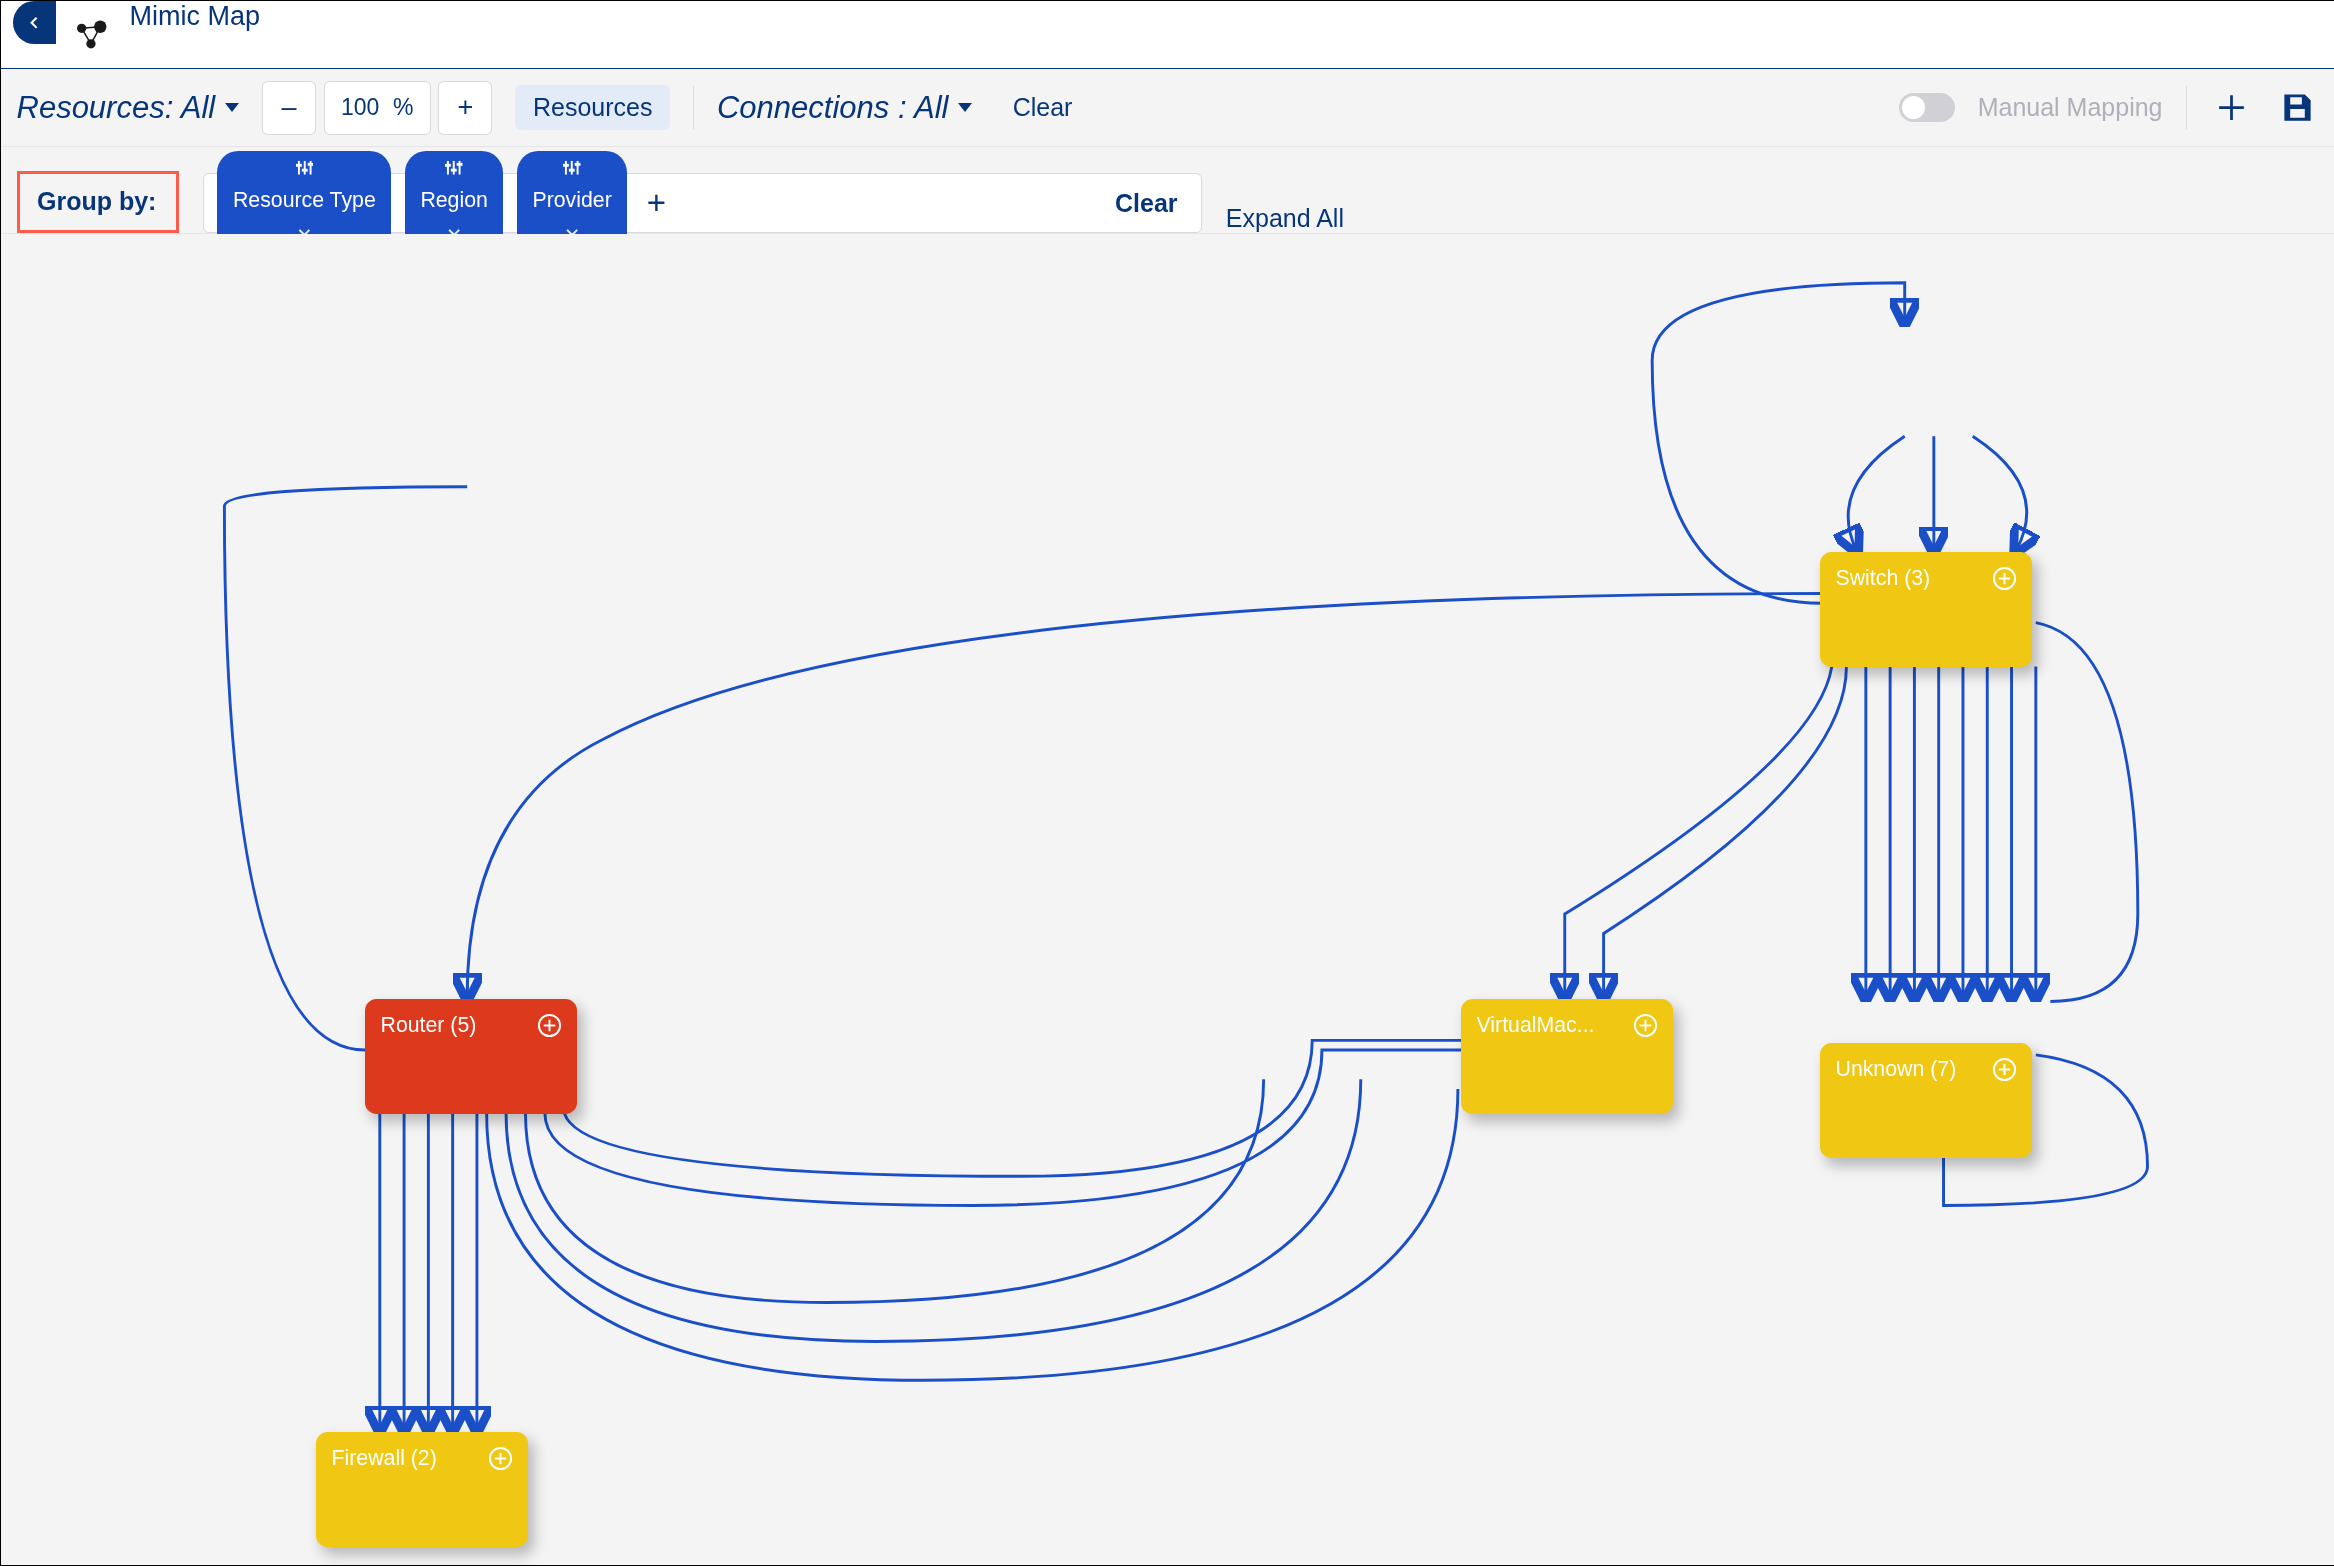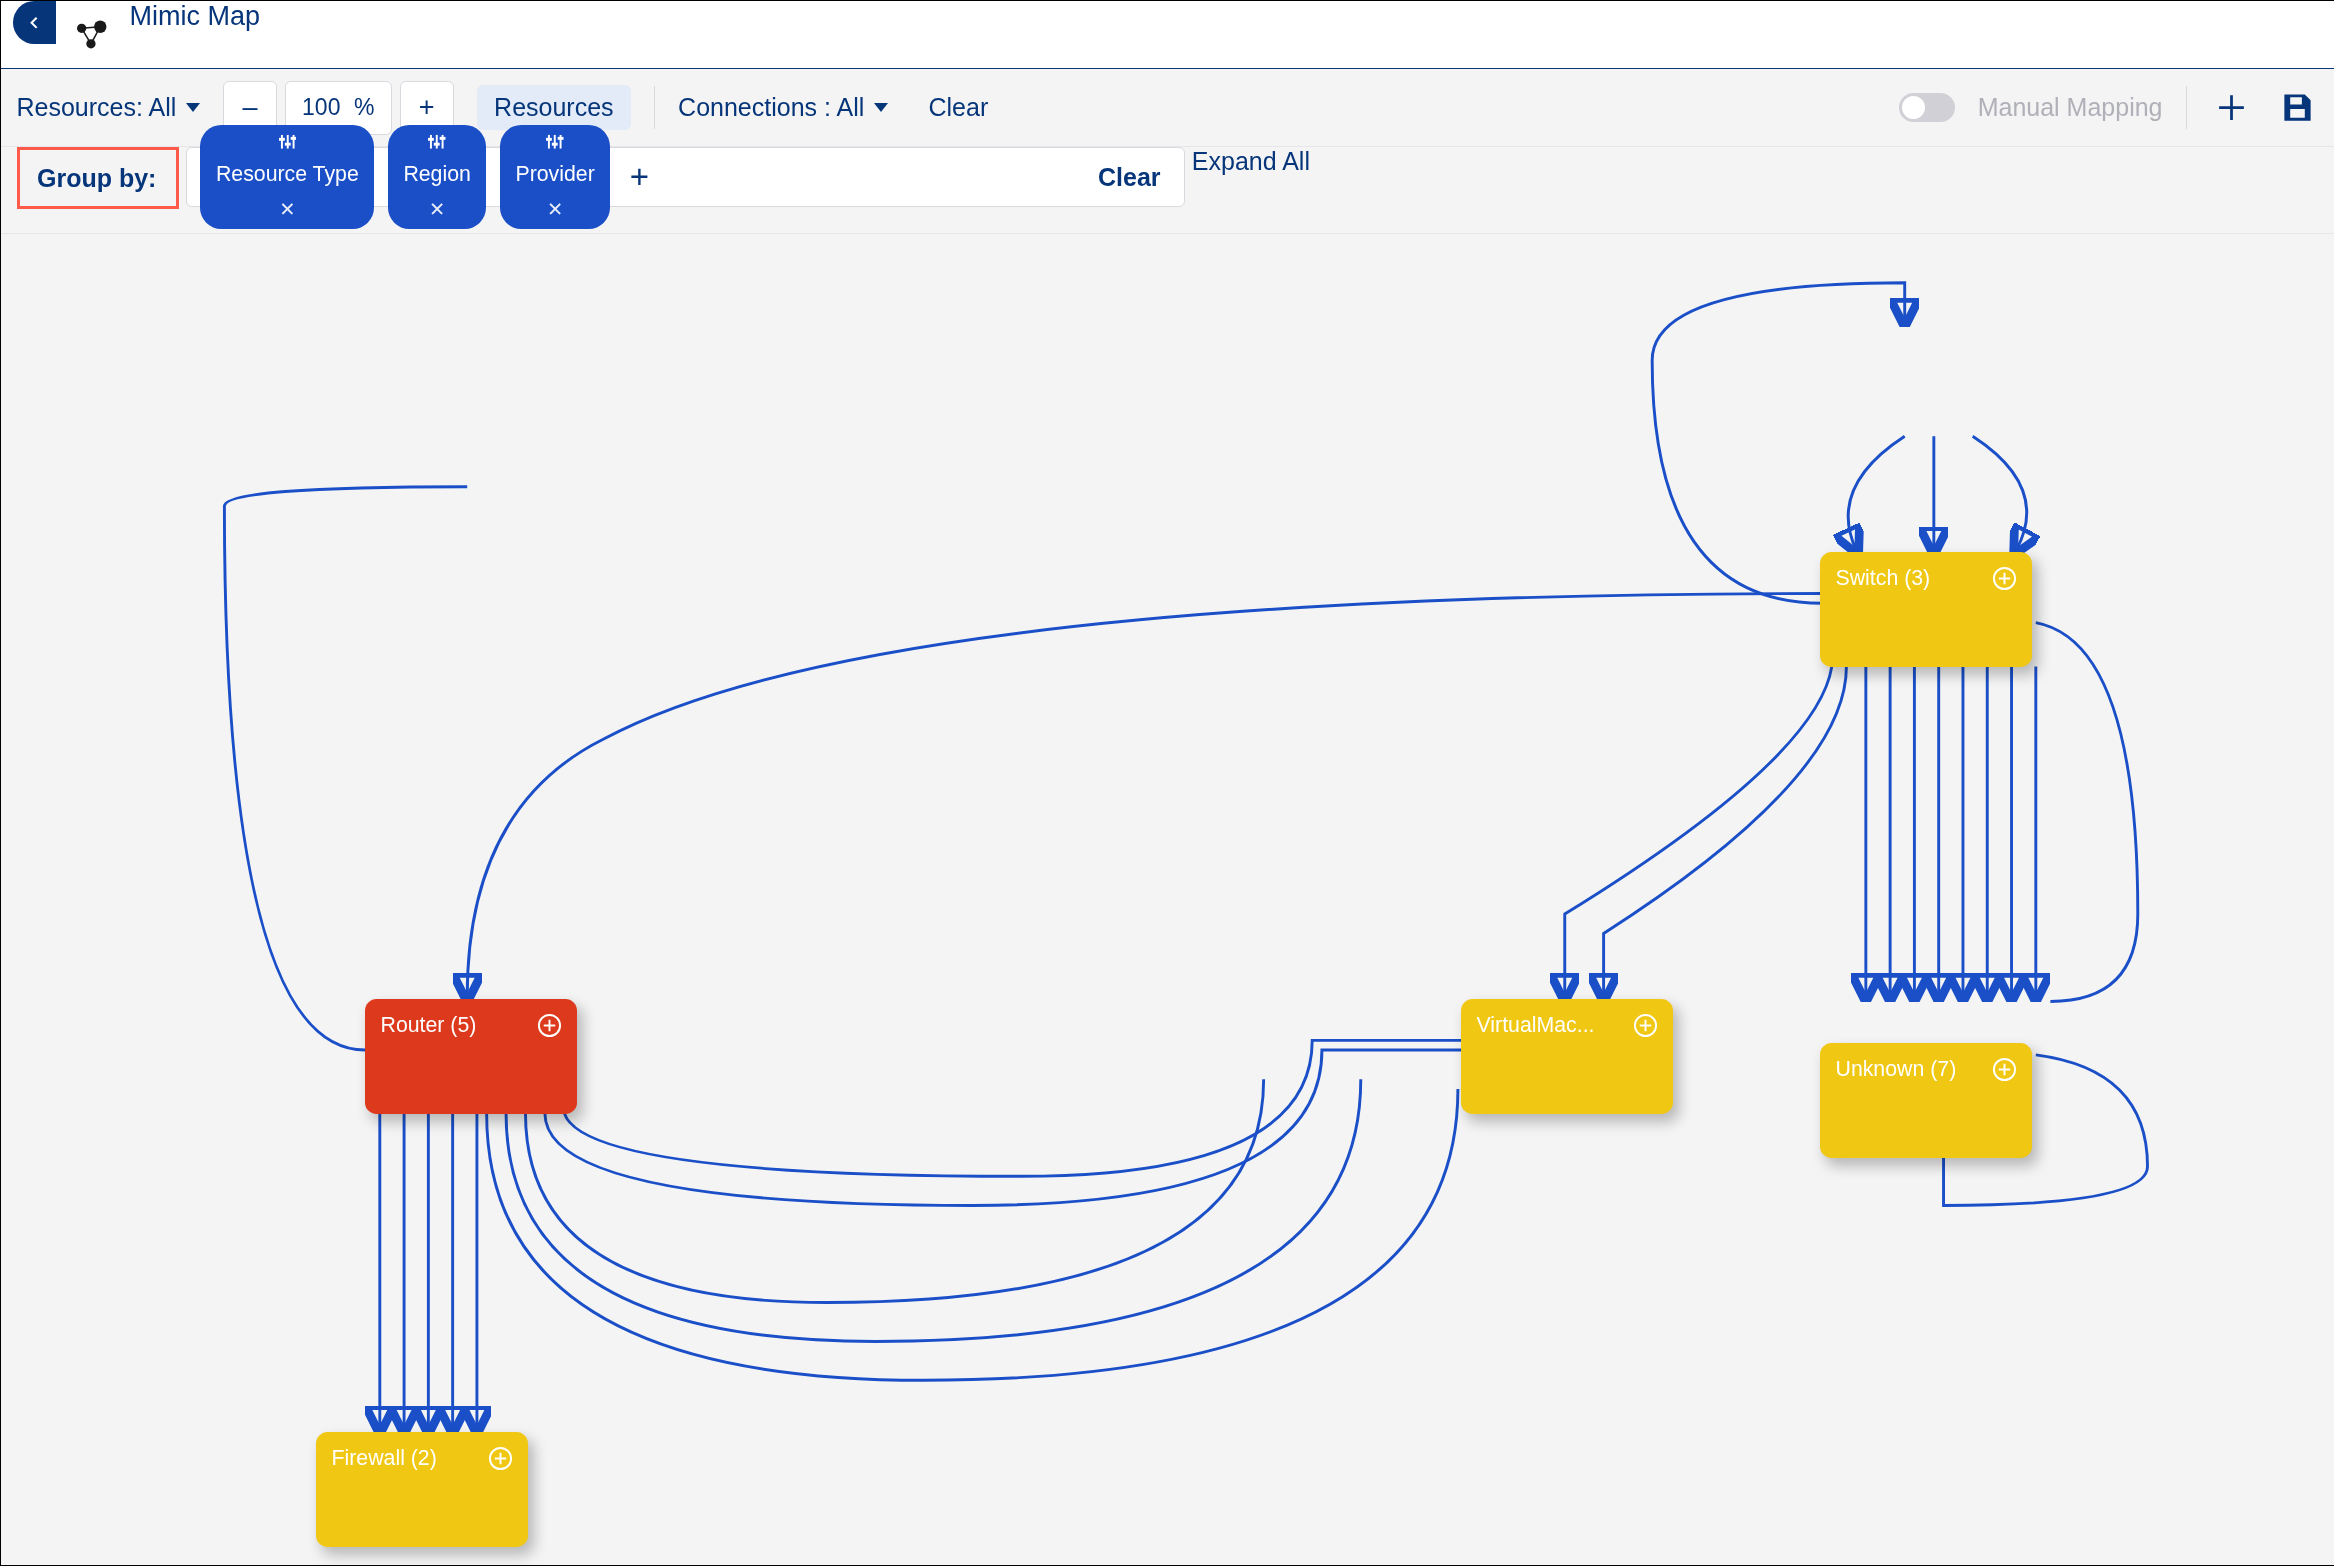--- a/index.html
+++ b/index.html
@@ -37,23 +37,24 @@
     height: 78px;
     background: #f4f4f5;
     display: flex;
     align-items: center;
     padding: 0 15.5px;
     gap: 23px;
     border-bottom: 1px solid #e6e6e8;
   }
   .tb-select {
     color: #06357a;
-    font-size: 25px;
+    font-size: 31px;
     display: flex; align-items: center; gap: 9.7px;
     cursor: pointer;
+    font-style: italic;
   }
   .caret { width: 0; height: 0; border-left: 7.8px solid transparent; border-right: 7.8px solid transparent; border-top: 9.7px solid #06357a; }
   .caret.grey { border-top-color: #b0b0b8; }
   .layout-dd {
     border: 1px solid #d8d8de; background: #fff; border-radius: 5.8px;
     padding: 9.7px 19.4px; color: #a0a0ac; font-size: 25px;
     display: flex; align-items: center; gap: 58px; cursor: pointer;
     min-width: 378px;
   }
   .zoom-group { display: flex; align-items: center; gap: 7.8px; }
@@ -74,22 +75,22 @@
   .toggle {
     width: 56px; height: 29px; background: #d0d0d6; border-radius: 14.6px; position: relative; cursor: pointer;
   }
   .toggle::after { content:""; position:absolute; left:2.9px; top:2.9px; width:23px; height:23px; background:#fff; border-radius:50%; }
   .manual-label { color: #b0b0b8; font-size: 25px; }
   .icon-btn { width: 43px; height: 43px; display:flex; align-items:center; justify-content:center; cursor:pointer; }
   .icon-btn svg { fill: #06357a; }
 
   
   .groupby-row {
-    height: 87px; background: #f4f4f5; display: flex; align-items: flex-start;
-    padding: 0 15.5px; gap: 7px; border-bottom: 1px solid #e6e6e8;
+    height: 87px; background: #f4f4f5; display: flex; align-items: flex-end;
+    padding: 0 15.5px; gap: 24px; border-bottom: 1px solid #e6e6e8;
   }
   .groupby-label-box {
     border: 3.9px solid #ff5a4a; padding: 13.6px 19.4px 13.6px 17.5px; font-size: 25px; color: #06357a; font-weight: 600;
   }
   .chipset {
     background: #fff; border: 1px solid #d8d8de; border-radius: 5.8px;
     display: flex; align-items: center; padding: 9.7px 13.6px; gap: 13.6px;
     min-width: 999px; height: 60px; justify-content: flex-start;
   }
   .chip {

